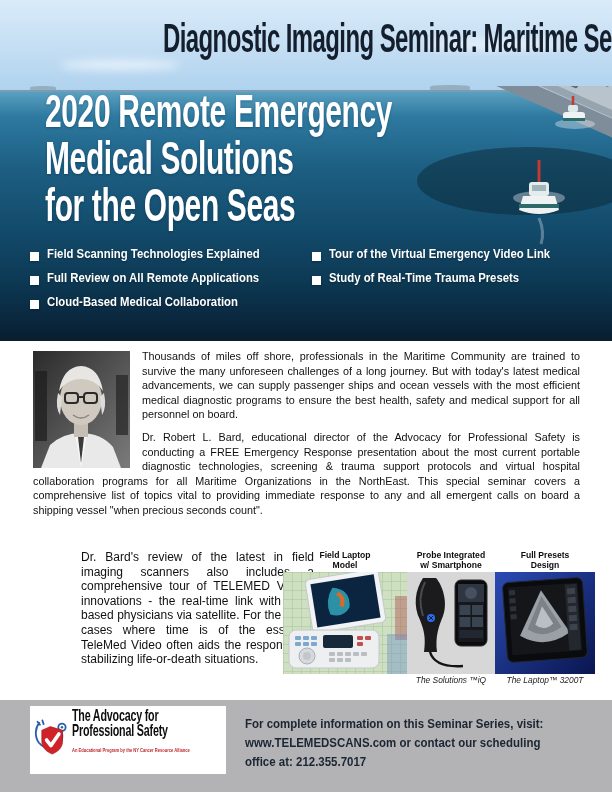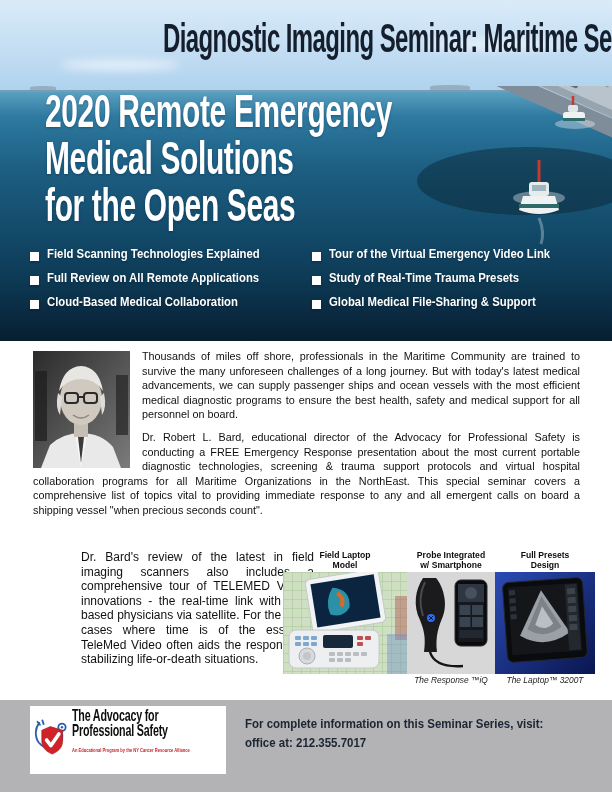--- a/index.html
+++ b/index.html
@@ -157,24 +157,20 @@
         </div>
       </div>
       <div class="bullet-col right">
         <div class="bullet-row">
           <span class="bullet-sq"></span>
           <span class="bullet-txt">Tour of the Virtual Emergency Video Link</span>
         </div>
         <div class="bullet-row">
           <span class="bullet-sq"></span>
           <span class="bullet-txt">Study of Real-Time Trauma Presets</span>
-        </div>
-        <div class="bullet-row">
-          <span class="bullet-sq"></span>
-          <span class="bullet-txt">Global Medical File-Sharing &amp; Support</span>
         </div>
       </div>
     </div>
   </div>
 
   <div class="body-copy">
     <div class="portrait">
       <svg width="97" height="117" viewBox="0 0 97 117">
         <defs>
           <linearGradient id="pbg" x1="0" y1="0" x2="1" y2="1">
@@ -275,21 +271,21 @@
         <circle cx="64" cy="21" r="6" fill="#3c4document654" opacity="0"></circle>
         <circle cx="64" cy="21" r="6" fill="#46505e"></circle>
         <g fill="#3a4450">
           <rect x="52.5" y="33" width="11" height="10"></rect>
             <rect x="65" y="33" width="11" height="10"></rect>
           <rect x="52.5" y="45" width="11" height="10"></rect>
             <rect x="65" y="45" width="11" height="10"></rect>
         </g>
         <rect x="52.5" y="58" width="23.5" height="8" fill="#222831"></rect>
       </svg>
-      <div class="cap-bottom"><span>The Response ™iQ</span></div>
+      <div class="cap-bottom"><span>The Solutions ™iQ</span></div>
     </div>
 
     <div class="device d3">
       <div class="cap-top">
           <span>Full Presets Design</span>
         </div>
       <svg class="img" width="100" height="102" viewBox="0 0 100 102">
         <defs>
           <linearGradient id="tbg" x1="0" y1="0" x2="1" y2="1">
             <stop offset="0" stop-color="#2b4bb4"></stop>
@@ -336,17 +332,18 @@
         <path d="M24,36 L31,45 L44,26" stroke="#ffffff" stroke-width="6" fill="none" stroke-linecap="round" stroke-linejoin="round"></path>
       </svg>
       <div class="logo-text">
         <div class="logo-line"><span>The Advocacy for</span></div>
         <div class="logo-line"><span>Professional Safety</span></div>
         <div class="logo-tagline"><span>An Educational Program by the NY Cancer Resource Alliance</span></div>
       </div>
     </div>
     <div class="footer-info">
       <div><span>For complete information on this Seminar Series, visit:</span></div>
+      <div><span>www.TELEMEDSCANS.com or contact our scheduling</span></div>
       <div><span>office at: 212.355.7017</span></div>
     </div>
   </div>
 
 </div>
 
 </body></html>

